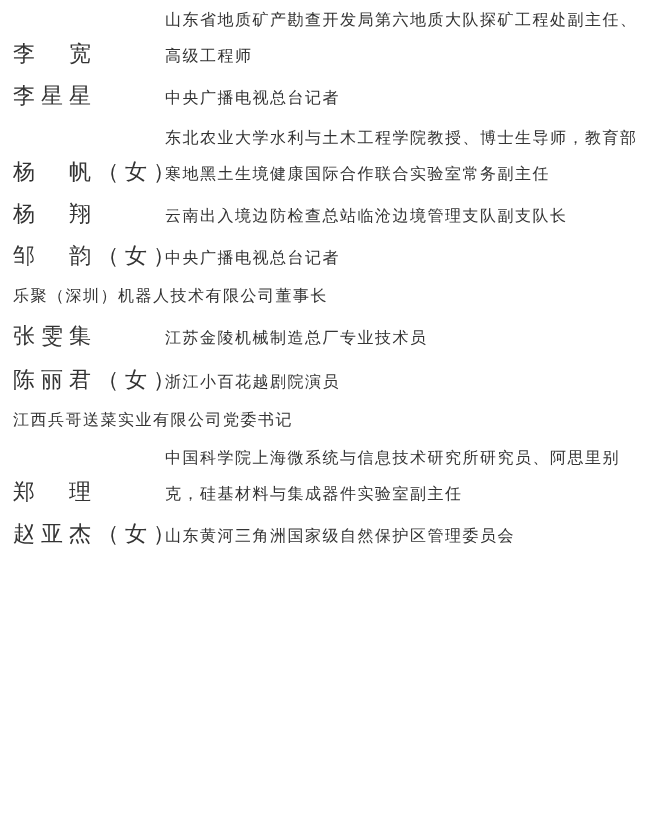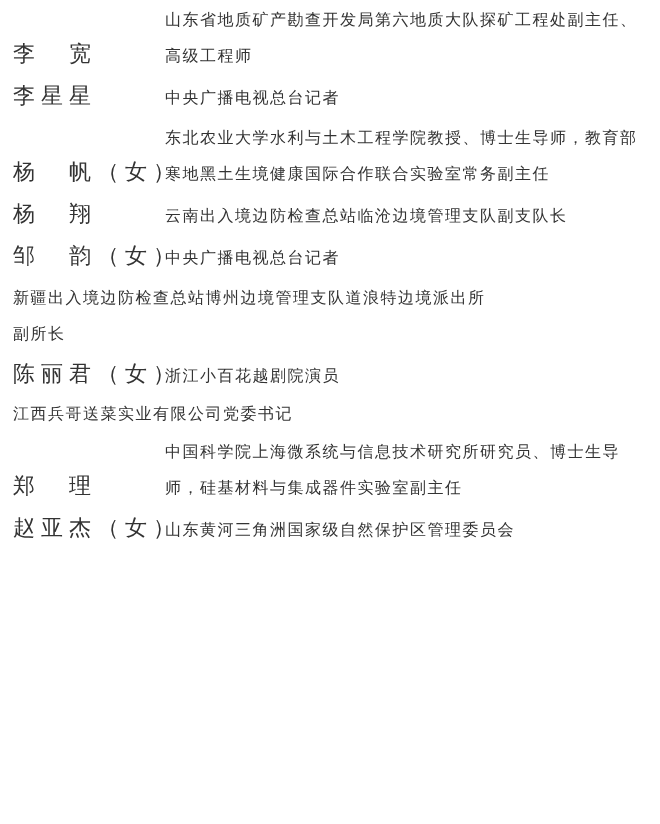--- a/index.html
+++ b/index.html
@@ -68,39 +68,43 @@
     <div class="name">杨　翔</div>
     <div class="desc">云南出入境边防检查总站临沧边境管理支队副支队长</div>
   </div>
 
   <div class="entry">
     <div class="name">邹　韵（女）</div>
     <div class="desc">中央广播电视总台记者</div>
   </div>
 
   <div class="entry">
+    <div class="desc">乐聚（深圳）机器人技术有限公司董事长</div>
   </div>
 
+  <div class="entry">
+    <div class="name">张雯集</div>
+    <div class="desc">江苏金陵机械制造总厂专业技术员</div>
+  </div>
 
   <div class="entry">
-    <div class="desc">新疆出入境边防检查总站博州边境管理支队道浪特边境派出所副所长</div>
   </div>
 
   <div class="entry">
     <div class="name">陈丽君（女）</div>
     <div class="desc">浙江小百花越剧院演员</div>
   </div>
 
   <div class="entry">
     <div class="desc">江西兵哥送菜实业有限公司党委书记</div>
   </div>
 
   <div class="entry">
     <div class="name">郑　理</div>
-    <div class="desc">中国科学院上海微系统与信息技术研究所研究员、博士生导师，硅基材料与集成器件实验室副主任</div>
+    <div class="desc">中国科学院上海微系统与信息技术研究所研究员、阿思里别克，硅基材料与集成器件实验室副主任</div>
   </div>
 
   <div class="entry">
     <div class="name">赵亚杰（女）</div>
     <div class="desc">山东黄河三角洲国家级自然保护区管理委员会</div>
   </div>
 
 </div>
 
 </body></html>

